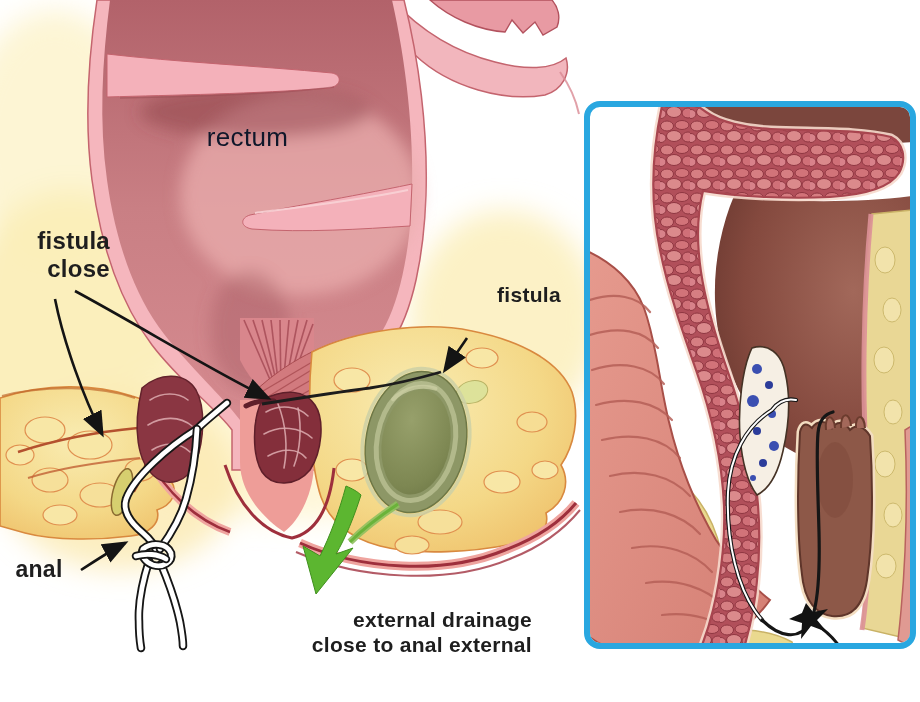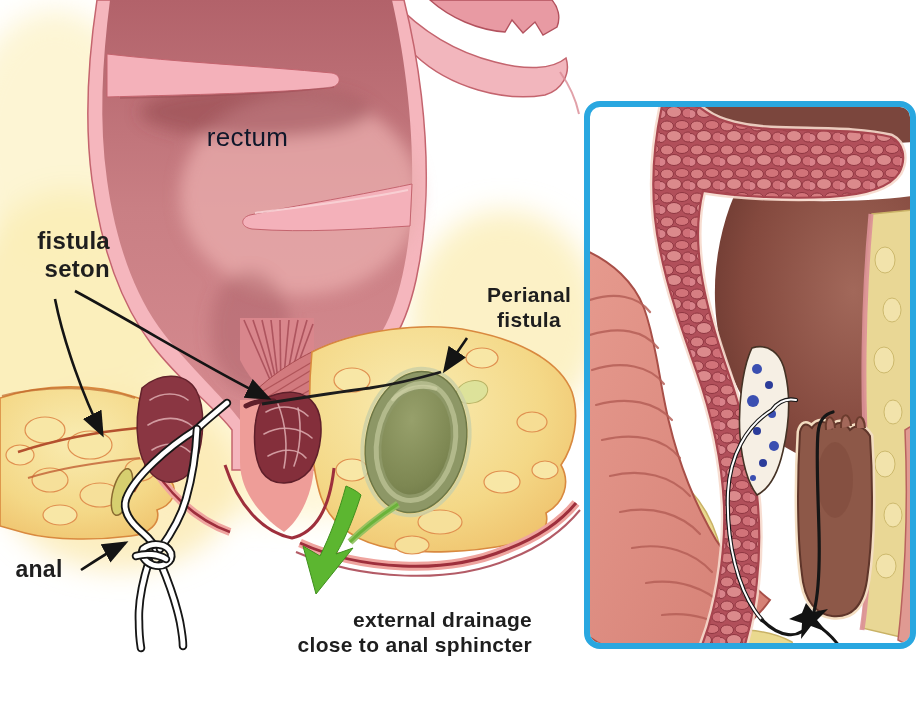--- a/index.html
+++ b/index.html
@@ -311,26 +311,25 @@
       </g>
     </g>
     <rect x="587" y="104" width="326" height="542" rx="13" fill="none" stroke="#29a7e0" stroke-width="6"></rect>
   </g>
 </svg>
 
 <div class="lbl lbl-rectum">rectum</div>
 
 <div class="lbl lbl-fistula">
   <span class="ln">fistula</span>
-  <span class="ln">seton</span>
+  <span class="ln">close</span>
 </div>
 
 <div class="lbl lbl-perianal">
-  <span class="ln">Perianal</span>
   <span class="ln">fistula</span>
 </div>
 
 <div class="lbl lbl-seton">anal</div>
 
 <div class="lbl lbl-drain">
   <span class="ln">external drainage</span>
-  <span class="ln">close to anal sphincter</span>
+  <span class="ln">close to anal external</span>
 </div>
 
 </body></html>

